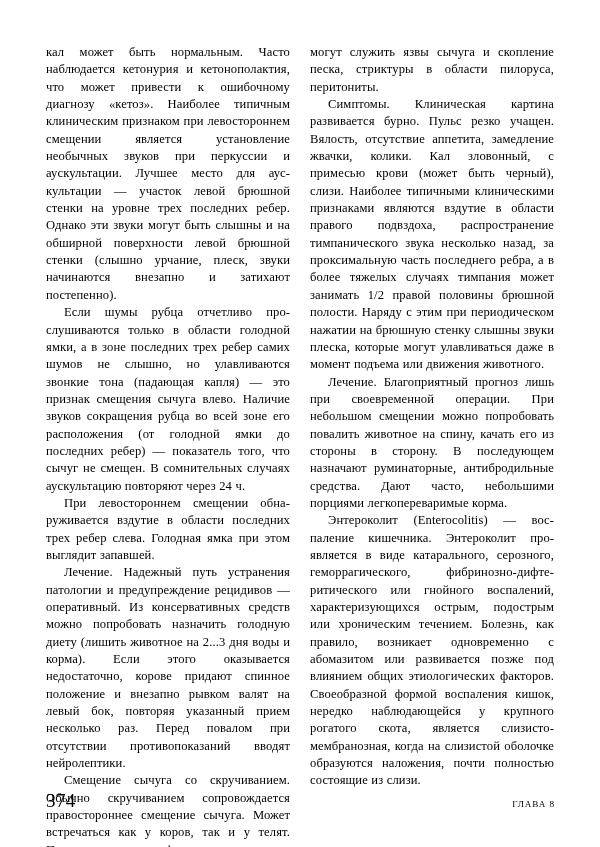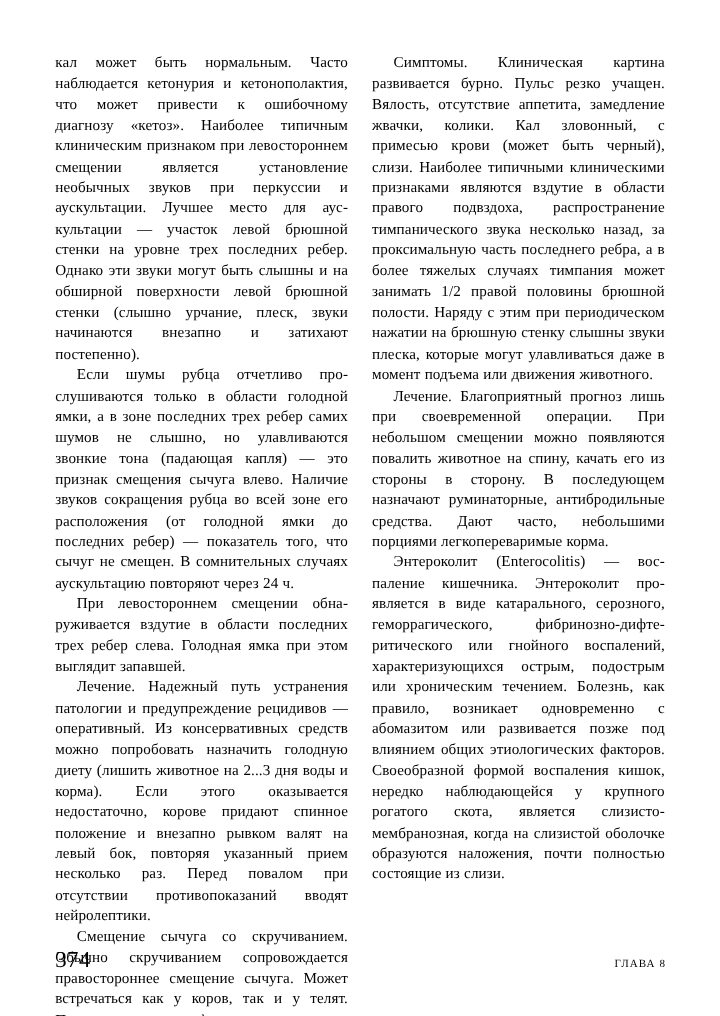--- a/index.html
+++ b/index.html
@@ -84,22 +84,23 @@
       <div class="col-body">
           <p class="no-indent"><span>кал может быть нормальным. Часто наблюдается кетонурия и кетонополак­тия, что может привести к ошибочному диагнозу «кетоз». Наиболее типичным клиническим признаком при левосто­роннем смещении является установле­ние необычных звуков при перкуссии и аускультации. Лучшее место для аус­культации — участок левой брюшной стенки на уровне трех последних ребер. Однако эти звуки могут быть слышны и на обширной поверхности левой брюш­ной стенки (слышно урчание, плеск, звуки начинаются внезапно и затихают постепенно).</span></p>
           <p><span>Если шумы рубца отчетливо про­слушиваются только в области голод­ной ямки, а в зоне последних трех ребер самих шумов не слышно, но улавлива­ются звонкие тона (падающая капля) — это признак смещения сычуга влево. Наличие звуков сокращения рубца во всей зоне его расположения (от голод­ной ямки до последних ребер) — по­казатель того, что сычуг не смещен. В сомнительных случаях аускультацию повторяют через 24 ч.</span></p>
           <p><span>При левостороннем смещении обна­руживается вздутие в области послед­них трех ребер слева. Голодная ямка при этом выглядит запавшей.</span></p>
           <p><span class="it">Лечение.</span><span> Надежный путь устране­ния патологии и предупреждение ре­цидивов — оперативный. Из консер­вативных средств можно попробовать назначить голодную диету (лишить жи­вотное на 2...3 дня воды и корма). Если этого оказывается недостаточно, корове придают спинное положение и внезапно рывком валят на левый бок, повторяя указанный прием несколько раз. Перед повалом при отсутствии противопока­заний вводят нейролептики.</span></p>
           <p><span>Смещение сычуга со скручиванием. Обычно скручиванием сопровождает­ся правостороннее смещение сычуга. Может встречаться как у коров, так и у телят. Предрасполагающим фактором</span></p>
         </div>
     </div>
     <div class="column">
       <div class="col-body">
+          <p class="no-indent"><span>могут служить язвы сычуга и скопле­ние песка, стриктуры в области пилору­са, перитониты.</span></p>
           <p><span class="it">Симптомы.</span><span> Клиническая картина развивается бурно. Пульс резко учащен. Вялость, отсутствие аппетита, замедле­ние жвачки, колики. Кал зловонный, с примесью крови (может быть черный), слизи. Наиболее типичными клиниче­скими признаками являются вздутие в области правого подвздоха, распростра­нение тимпанического звука несколько назад, за проксимальную часть послед­него ребра, а в более тяжелых случаях тимпания может занимать 1/2 правой половины брюшной полости. Наряду с этим при периодическом нажатии на брюшную стенку слышны звуки плес­ка, которые могут улавливаться даже в момент подъема или движения живот­ного.</span></p>
-          <p><span class="it">Лечение.</span><span> Благоприятный прогноз лишь при своевременной операции. При небольшом смещении можно по­являются повалить животное на спину, качать его из стороны в сторону. В по­следующем назначают руминаторные, антибродильные средства. Дают часто, небольшими порциями легкоперевари­мые корма.</span></p>
+          <p><span class="it">Лечение.</span><span> Благоприятный прогноз лишь при своевременной операции. При небольшом смещении можно по­пробовать повалить животное на спину, качать его из стороны в сторону. В по­следующем назначают руминаторные, антибродильные средства. Дают часто, небольшими порциями легкоперевари­мые корма.</span></p>
           <p><span class="bd">Энтероколит</span><span> </span><span class="it">(Enterocolitis)</span><span> — вос­паление кишечника. Энтероколит про­является в виде катарального, серозного, геморрагического, фибринозно-дифте­ритического или гнойного воспалений, характеризующихся острым, подострым или хроническим течением. Болезнь, как правило, возникает одновременно с абомазитом или развивается позже под влиянием общих этиологических фак­торов. Своеобразной формой воспале­ния кишок, нередко наблюдающейся у крупного рогатого скота, является сли­зисто-мембранозная, когда на слизистой оболочке образуются наложения, почти полностью состоящие из слизи.</span></p>
         </div>
     </div>
   </div>
 
   <div class="footer">
     <div class="folio">374</div>
     <div class="chapter-mark">ГЛАВА 8</div>
   </div>
 

